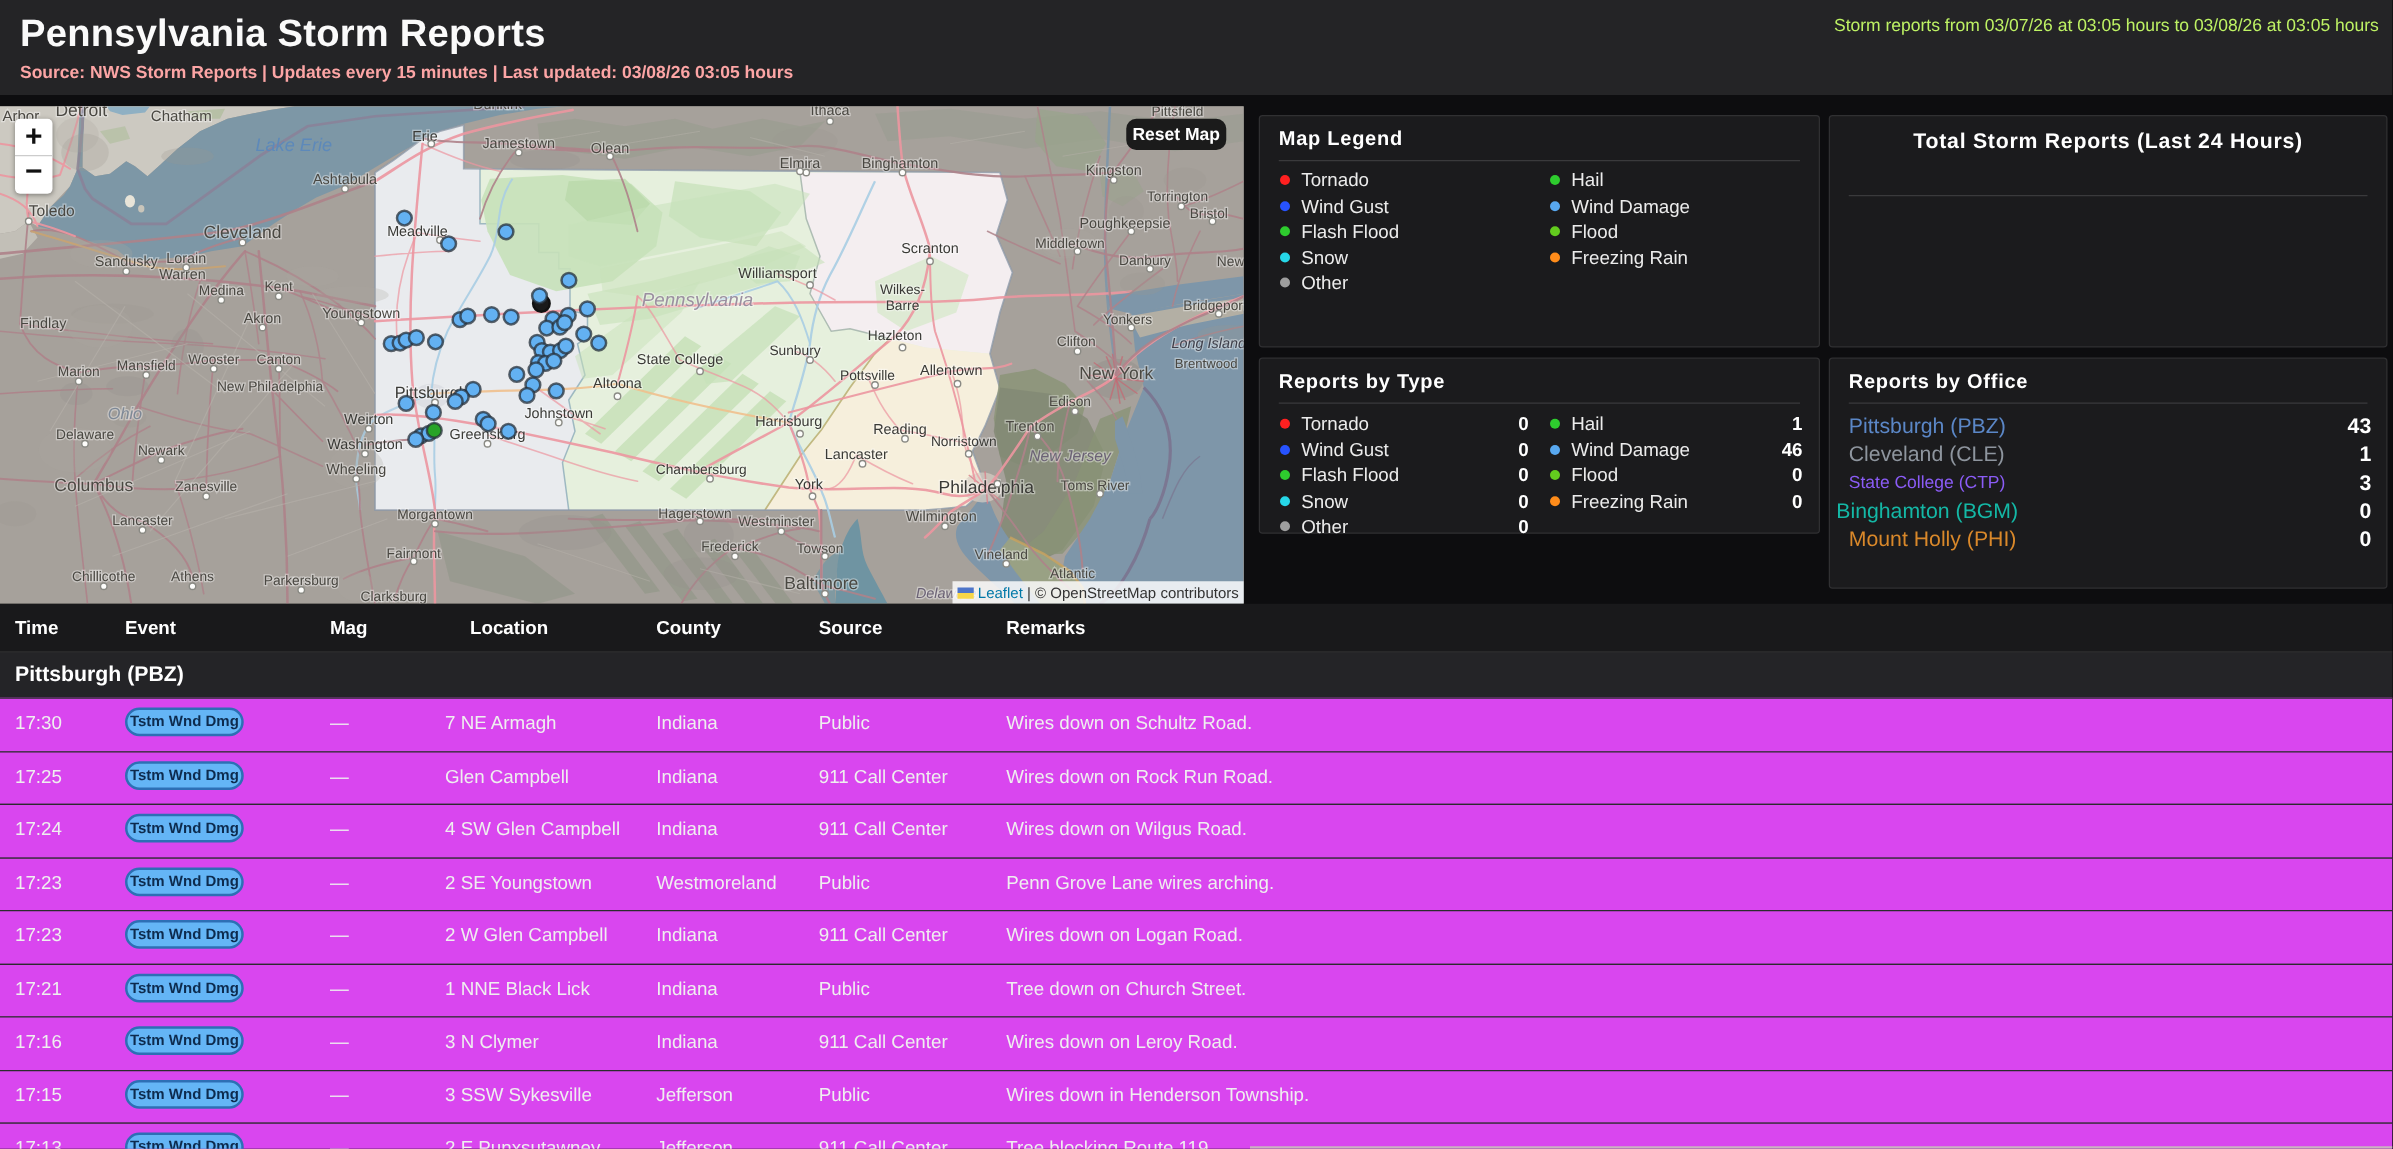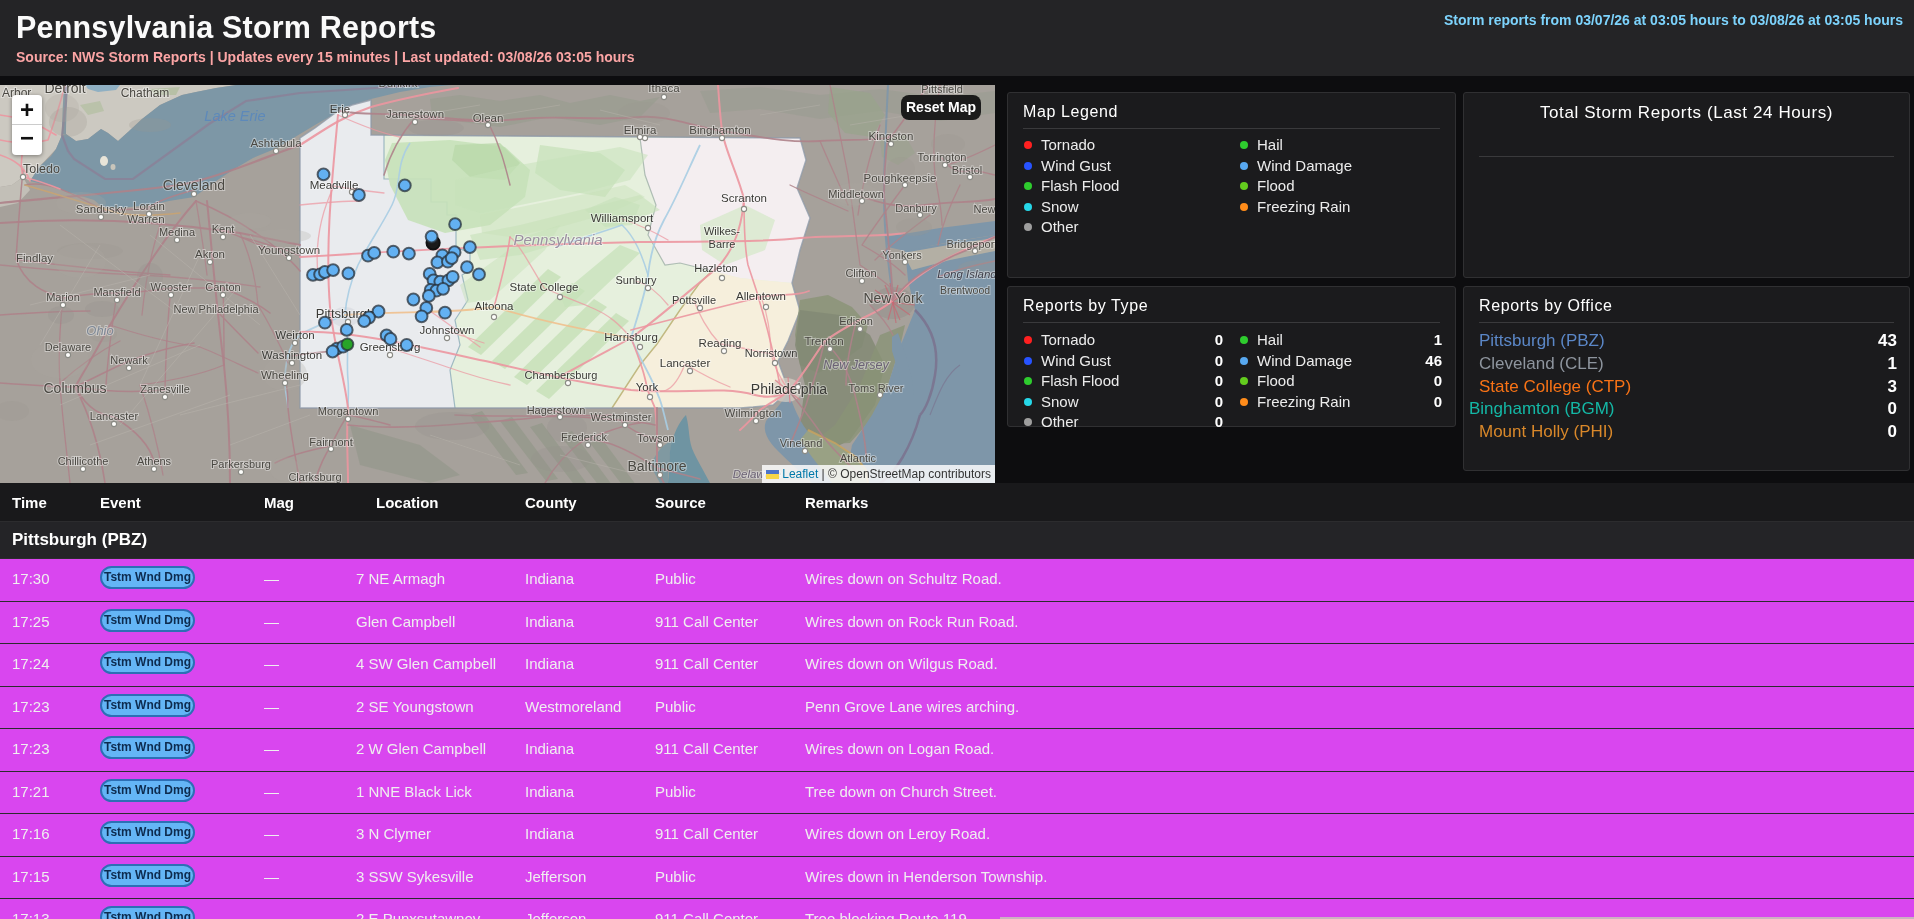--- a/index.html
+++ b/index.html
@@ -1,24 +1,24 @@
 <!DOCTYPE html>
 <html><head>
 <meta charset="utf-8">
 <style>
 *{margin:0;padding:0;box-sizing:border-box}
 html,body{width:1914px;height:919px;background:#0d0d0f;font-family:"Liberation Sans",sans-serif;overflow:hidden}
 body{position:relative}
 .hdr{position:absolute;left:0;top:0;width:1914px;height:76px;background:#242426}
 .hdr h1{position:absolute;left:16px;top:10px;font-size:30.5px;color:#fafafa;font-weight:bold;letter-spacing:.2px}
 .hdr .sub{position:absolute;left:16px;top:49px;font-size:14px;font-weight:bold;color:#fca5a5}
-.hdr .rng{position:absolute;right:11px;top:12px;font-size:14px;font-weight:bold;color:#7dd3fc}
+.hdr .rng{position:absolute;right:11px;top:12px;font-size:14px;font-weight:normal;color:#bef264}
 .map{position:absolute;left:0;top:85px;width:995px;height:398px;overflow:hidden;background:#a5a19c}
 .pnl{position:absolute;background:#1b1b1d;border:1px solid #303032;border-radius:3px}
-.pnl .tt{position:absolute;left:15px;top:10px;font-size:16px;font-weight:normal;color:#fff;letter-spacing:.6px}
+.pnl .tt{position:absolute;left:15px;top:10px;font-size:16px;font-weight:bold;color:#fff;letter-spacing:.6px}
 .pnl .sep{position:absolute;left:15px;right:15px;top:40px;height:1px;background:#3a3a3c}
 .leg{position:absolute;font-size:15px;color:#ececec}
 .leg .dot{display:inline-block;width:8px;height:8px;border-radius:50%;margin-right:9px;vertical-align:1px}
 .cnt{position:absolute;font-size:15px;font-weight:bold;color:#fff;text-align:right}
 .tbl{position:absolute;left:0;top:483px;width:1914px;height:436px;background:#19191b}
 .th{position:absolute;font-size:15px;font-weight:bold;color:#fff}
 .grp{position:absolute;left:0;top:38px;width:1914px;height:37px;background:#242427;border-top:1px solid #2c2c2e}
 .grp span{position:absolute;left:12px;top:8px;font-size:17px;font-weight:bold;color:#fff}
 .row{position:absolute;left:0;width:1914px;height:42.5px;border-top:1px solid #2c2c2e;background:#d946ef}
 .row .c{position:absolute;top:11px;font-size:15px;color:#efefef}
@@ -450,21 +450,21 @@
 <div class="cnt" style="left:389px;top:44px;width:45px">1</div>
 <div class="cnt" style="left:389px;top:65px;width:45px">46</div>
 <div class="cnt" style="left:389px;top:85px;width:45px">0</div>
 <div class="cnt" style="left:389px;top:106px;width:45px">0</div>
 </div>
 <div class="pnl" style="left:1463px;top:286px;width:447px;height:185px">
 <div class="tt">Reports by Office</div>
     <div class="sep" style="top:35px"></div>
 <div class="leg" style="left:15px;top:44px;font-size:17px;color:#5b87c7">Pittsburgh (PBZ)</div>
 <div class="leg" style="left:15px;top:67px;font-size:17px;color:#8e959e">Cleveland (CLE)</div>
-<div class="leg" style="left:15px;top:90px;font-size:17px;color:#f97316">State College (CTP)</div>
+<div class="leg" style="left:15px;top:90px;font-size:14px;color:#8b5cf6">State College (CTP)</div>
 <div class="leg" style="left:5px;top:112px;font-size:17px;color:#14b8a6">Binghamton (BGM)</div>
 <div class="leg" style="left:15px;top:135px;font-size:17px;color:#d9882a">Mount Holly (PHI)</div>
 <div class="cnt" style="left:385px;top:44px;width:48px;font-size:17px">43</div>
 <div class="cnt" style="left:385px;top:67px;width:48px;font-size:17px">1</div>
 <div class="cnt" style="left:385px;top:90px;width:48px;font-size:17px">3</div>
 <div class="cnt" style="left:385px;top:112px;width:48px;font-size:17px">0</div>
 <div class="cnt" style="left:385px;top:135px;width:48px;font-size:17px">0</div>
 </div>
 
 <div class="tbl">

